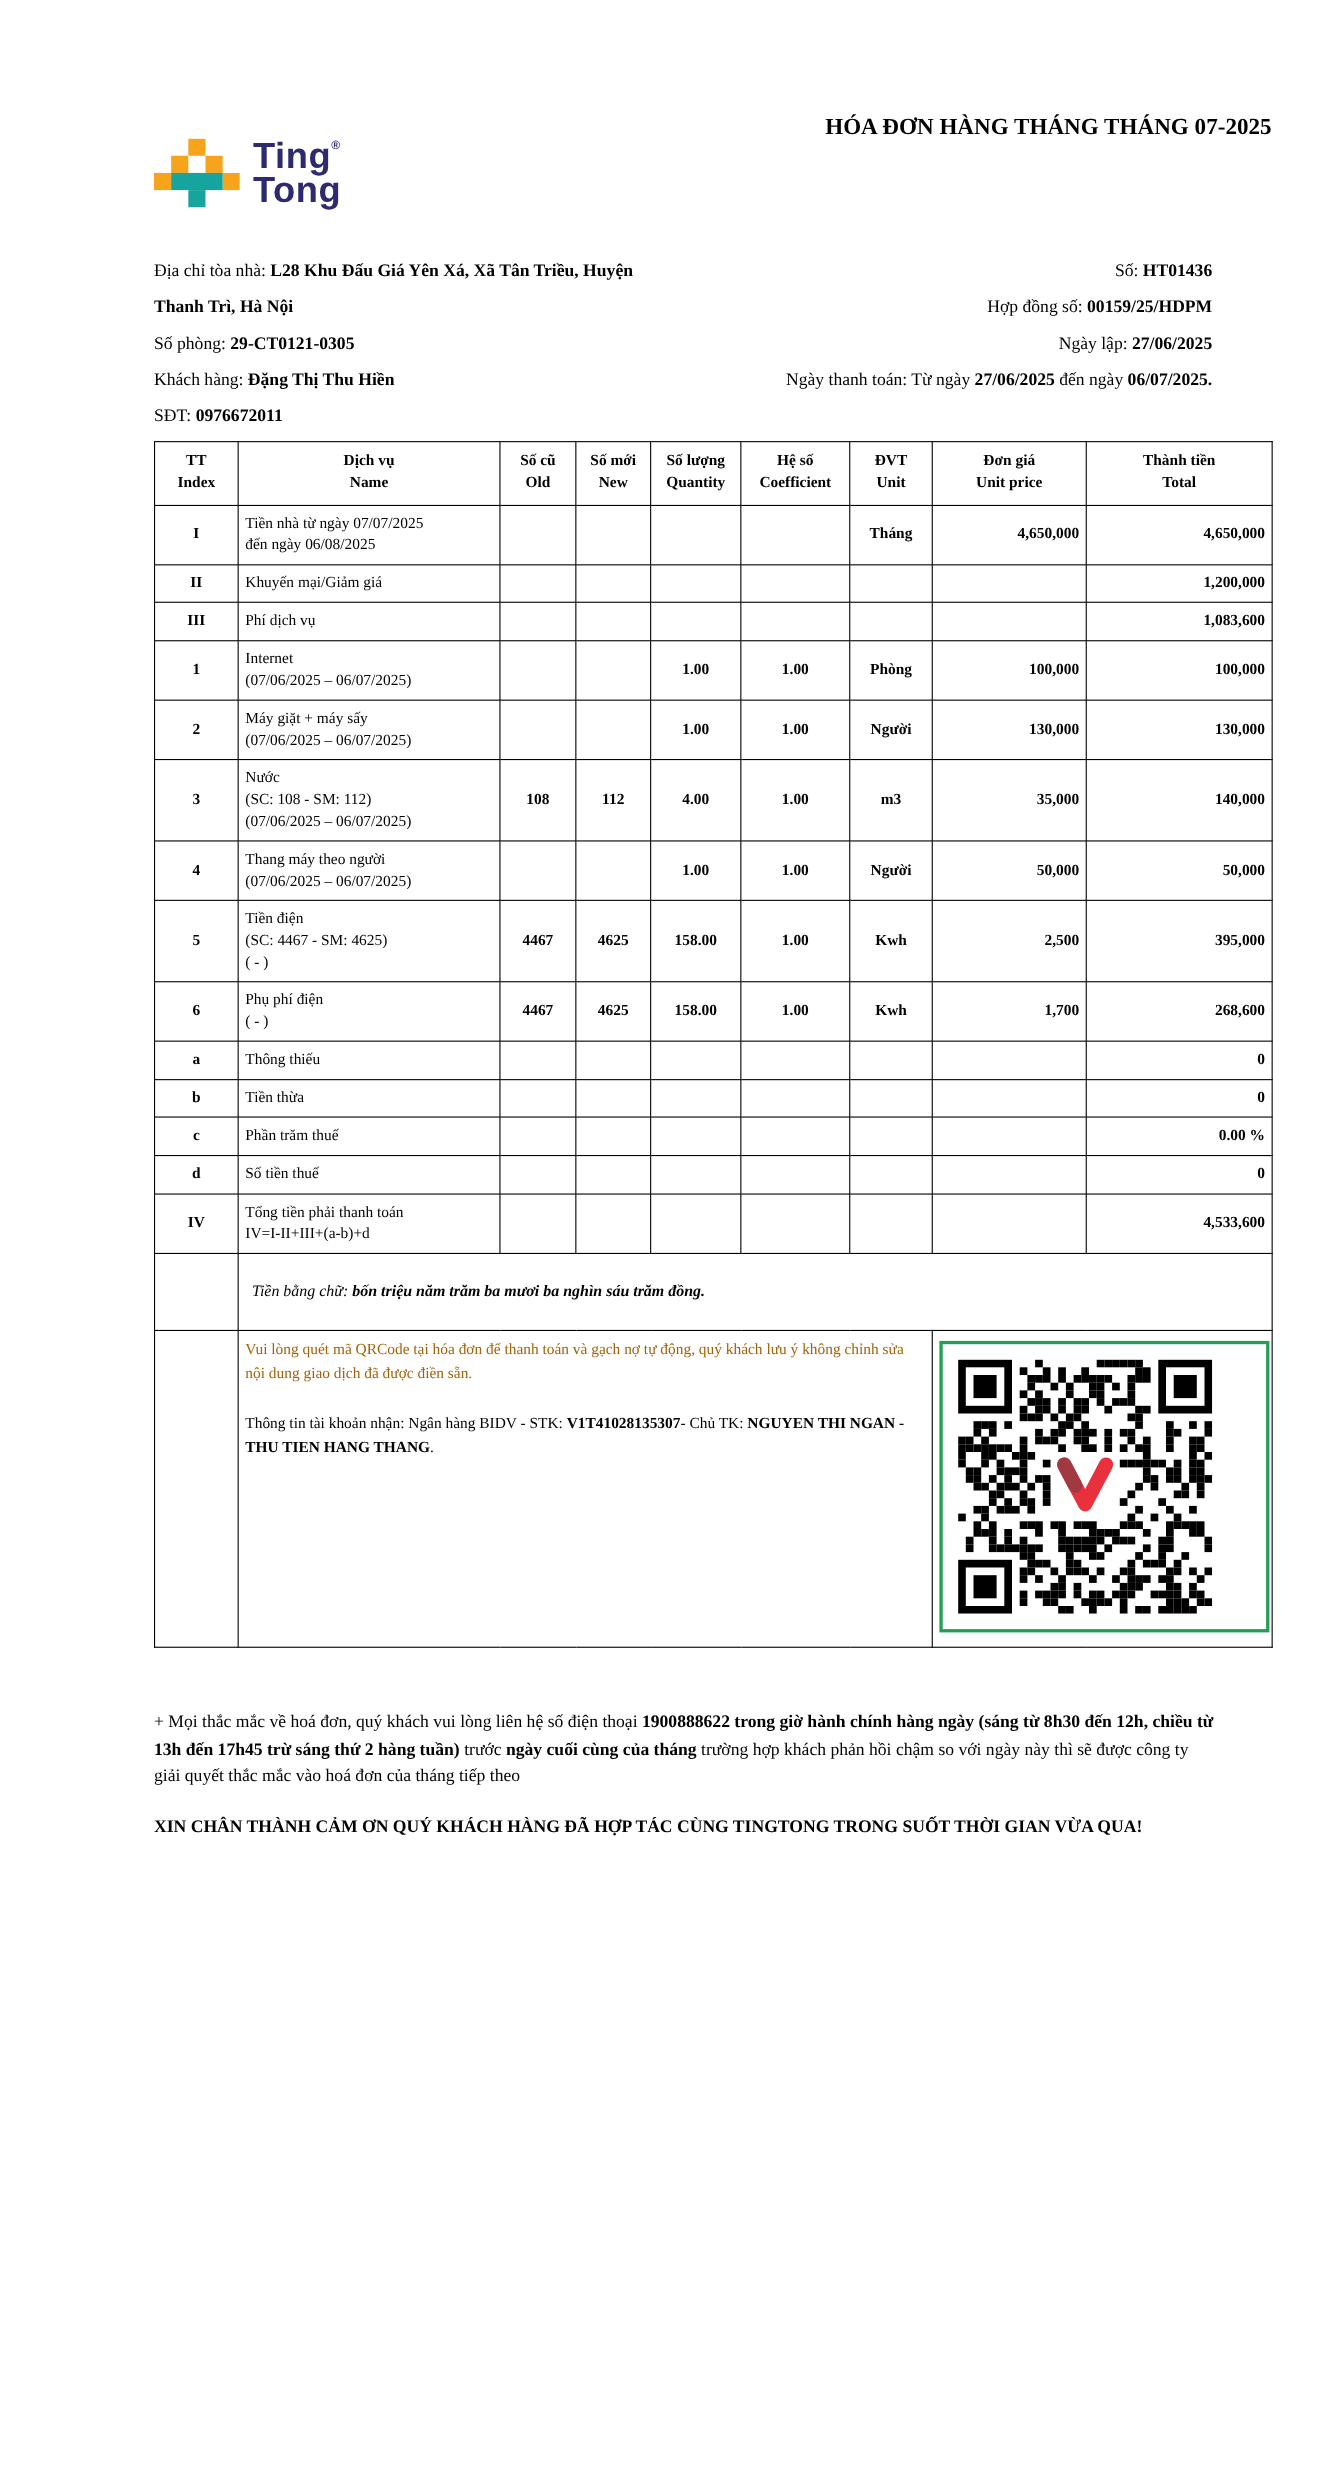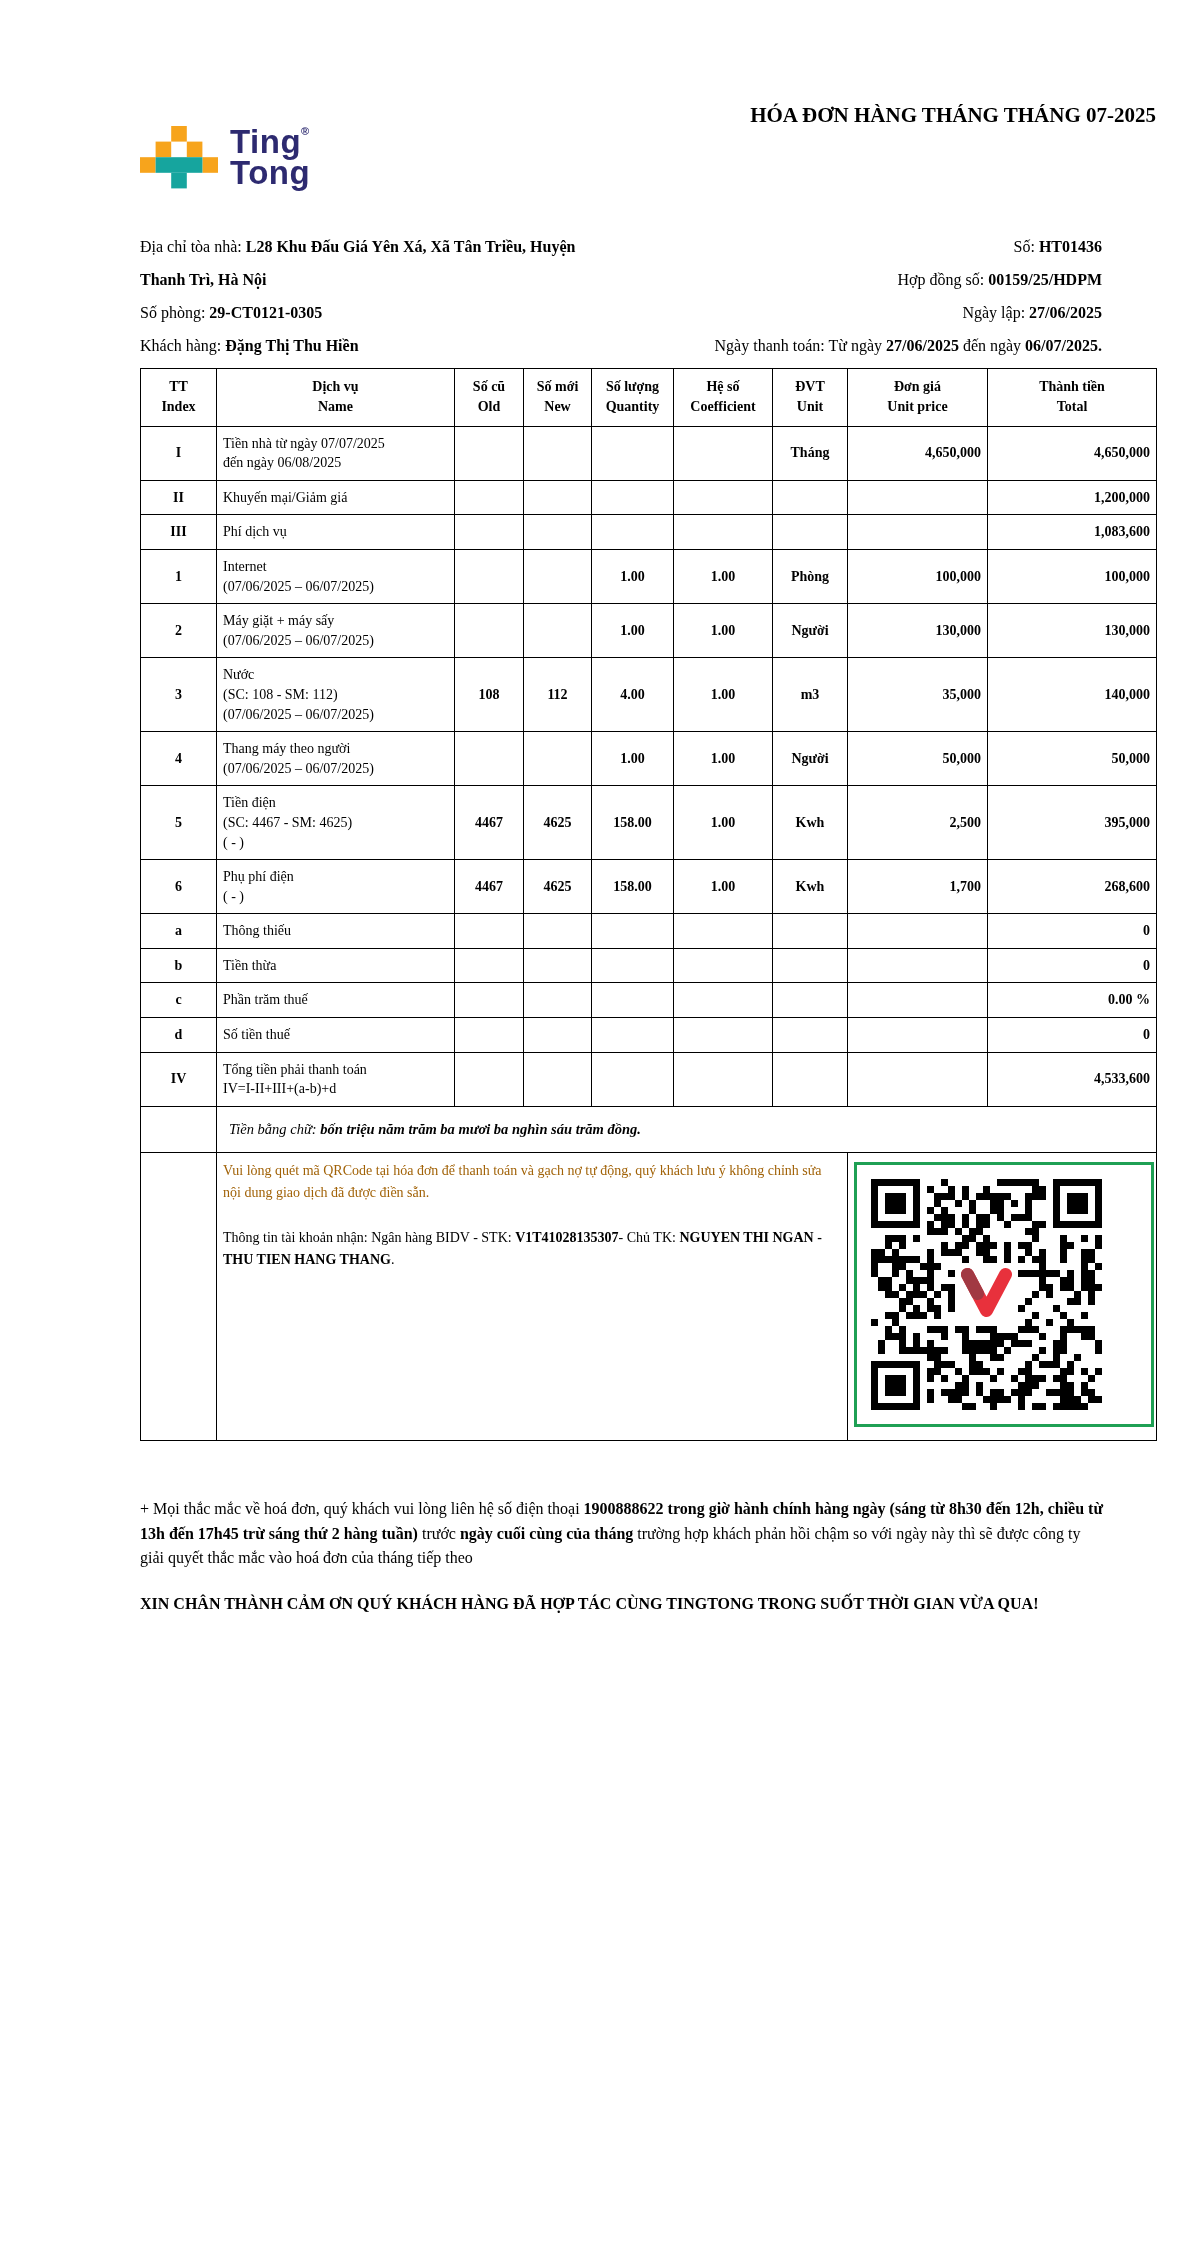--- a/index.html
+++ b/index.html
@@ -23,21 +23,21 @@
 
   
   table.inv{border-collapse:collapse;table-layout:fixed;width:1016px;margin-top:6px;}
   table.inv td,table.inv th{border:1.6px solid #000;font-size:14px;vertical-align:middle;
        padding:7px 6px;overflow:hidden;}
   table.inv th{font-weight:bold;line-height:1.45;padding:8px 2px;}
   td.c-idx{text-align:center;font-weight:bold;}
   td.c-name{text-align:left;font-weight:normal;padding-left:10px;line-height:1.4;}
   td.c-num{text-align:center;font-weight:bold;}
   td.c-money{text-align:right;font-weight:bold;padding-right:10px;}
-  tr.words-row td{font-style:italic;font-weight:normal;text-align:left;padding:14px 12px;font-size:14.5px;}
+  tr.words-row td{font-style:italic;font-weight:normal;text-align:left;padding:26px 12px;font-size:14.5px;}
   tr.qr-row td{vertical-align:top;}
   td.qr-text{padding:48px 16px 10px 14px;font-size:15.5px;line-height:1.55;font-weight:normal;text-align:left;}
   .red-note{color:#a16207;margin:0 0 24px 0;}
   .acct{margin:0;}
   td.qr-cell{padding:4px;}
   .qr-box{width:266px;margin:2px auto;border:3px solid #1fa054;background:#fff;padding:14px;}
   .qr-box svg{display:block;}
 
   
   .notes{width:968px;margin-top:56px;font-size:16px;line-height:1.55;}
@@ -66,20 +66,21 @@
       </div>
     </div>
     <div class="title">HÓA ĐƠN HÀNG THÁNG THÁNG 07-2025</div>
   </div>
 
   <div class="info">
     <div class="left">
       <div><span>Địa chỉ tòa nhà: </span><span class="b">L28 Khu Đấu Giá Yên Xá, Xã Tân Triều, Huyện Thanh Trì, Hà Nội</span></div>
       <div><span>Số phòng: </span><span class="b">29-CT0121-0305</span></div>
       <div><span>Khách hàng: </span><span class="b">Đặng Thị Thu Hiền</span></div>
+      <div><span>SĐT: </span><span class="b">0976672011</span></div>
     </div>
     <div class="right">
       <div><span>Số: </span><span class="b">HT01436</span></div>
       <div><span>Hợp đồng số: </span><span class="b">00159/25/HDPM</span></div>
       <div><span>Ngày lập: </span><span class="b">27/06/2025</span></div>
       <div><span>Ngày thanh toán: Từ ngày </span><span style="font-weight: bold;">27/06/2025</span><span> đến ngày </span><span style="font-weight: bold;">06/07/2025.</span></div>
     </div>
   </div>
 
   <table class="inv">

